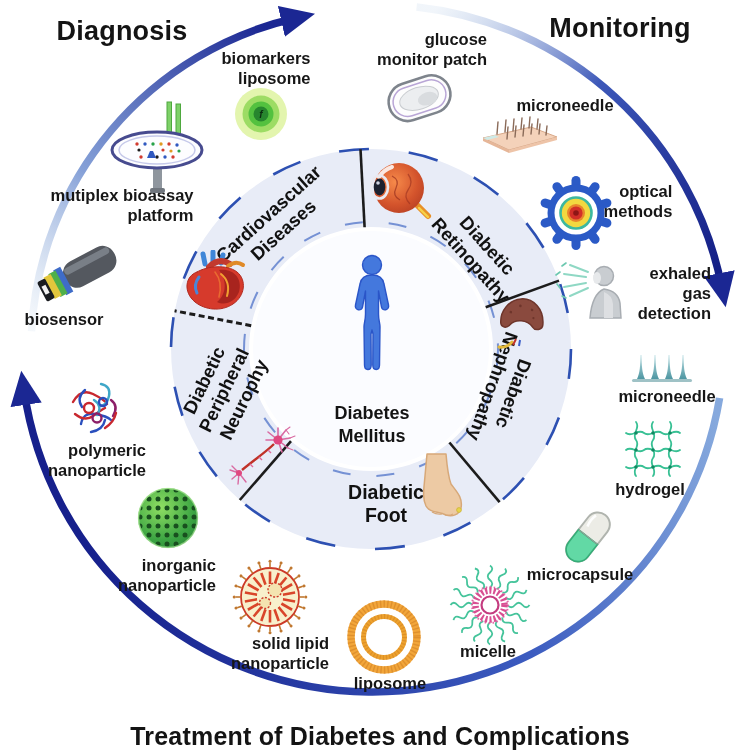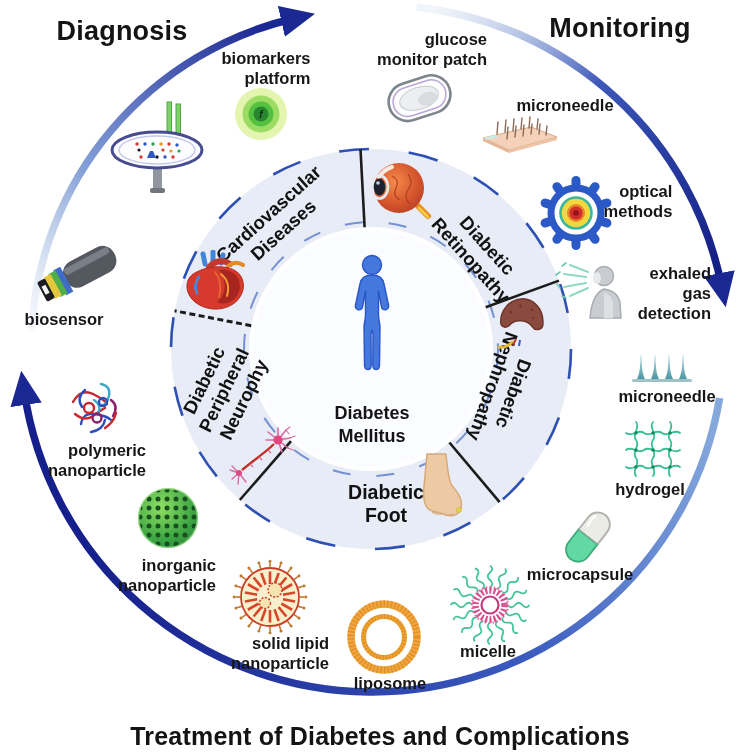--- a/index.html
+++ b/index.html
@@ -163,20 +163,22 @@
       <path d="M13,49 L4,46 M13,49 L6,55 M13,49 L12,60 M13,49 L20,58 M13,49 L6,42"></path>
     </g>
     <circle cx="13" cy="49" r="3" fill="#e04880"></circle>
   </svg>
 
   <div class="title" style="left:122px;top:31px">Diagnosis</div>
   <div class="title" style="left:620px;top:28px">Monitoring</div>
   <div class="title" style="left:380px;top:736px;font-size:25px;width:600px">Treatment of Diabetes and Complications</div>
 
   <div class="lbl" style="left:266px;top:69px">biomarkers
+liposome</div>
+  <div class="lbl" style="left:122px;top:206px">mutiplex bioassay
 platform</div>
   <div class="lbl" style="left:64px;top:320px">biosensor</div>
   <div class="lbl" style="left:97px;top:461px">polymeric
 nanoparticle</div>
   <div class="lbl" style="left:167px;top:576px">inorganic
 nanoparticle</div>
   <div class="lbl" style="left:280px;top:654px">solid lipid
 nanoparticle</div>
   <div class="lbl" style="left:390px;top:684px">liposome</div>
   <div class="lbl" style="left:488px;top:652px">micelle</div>

